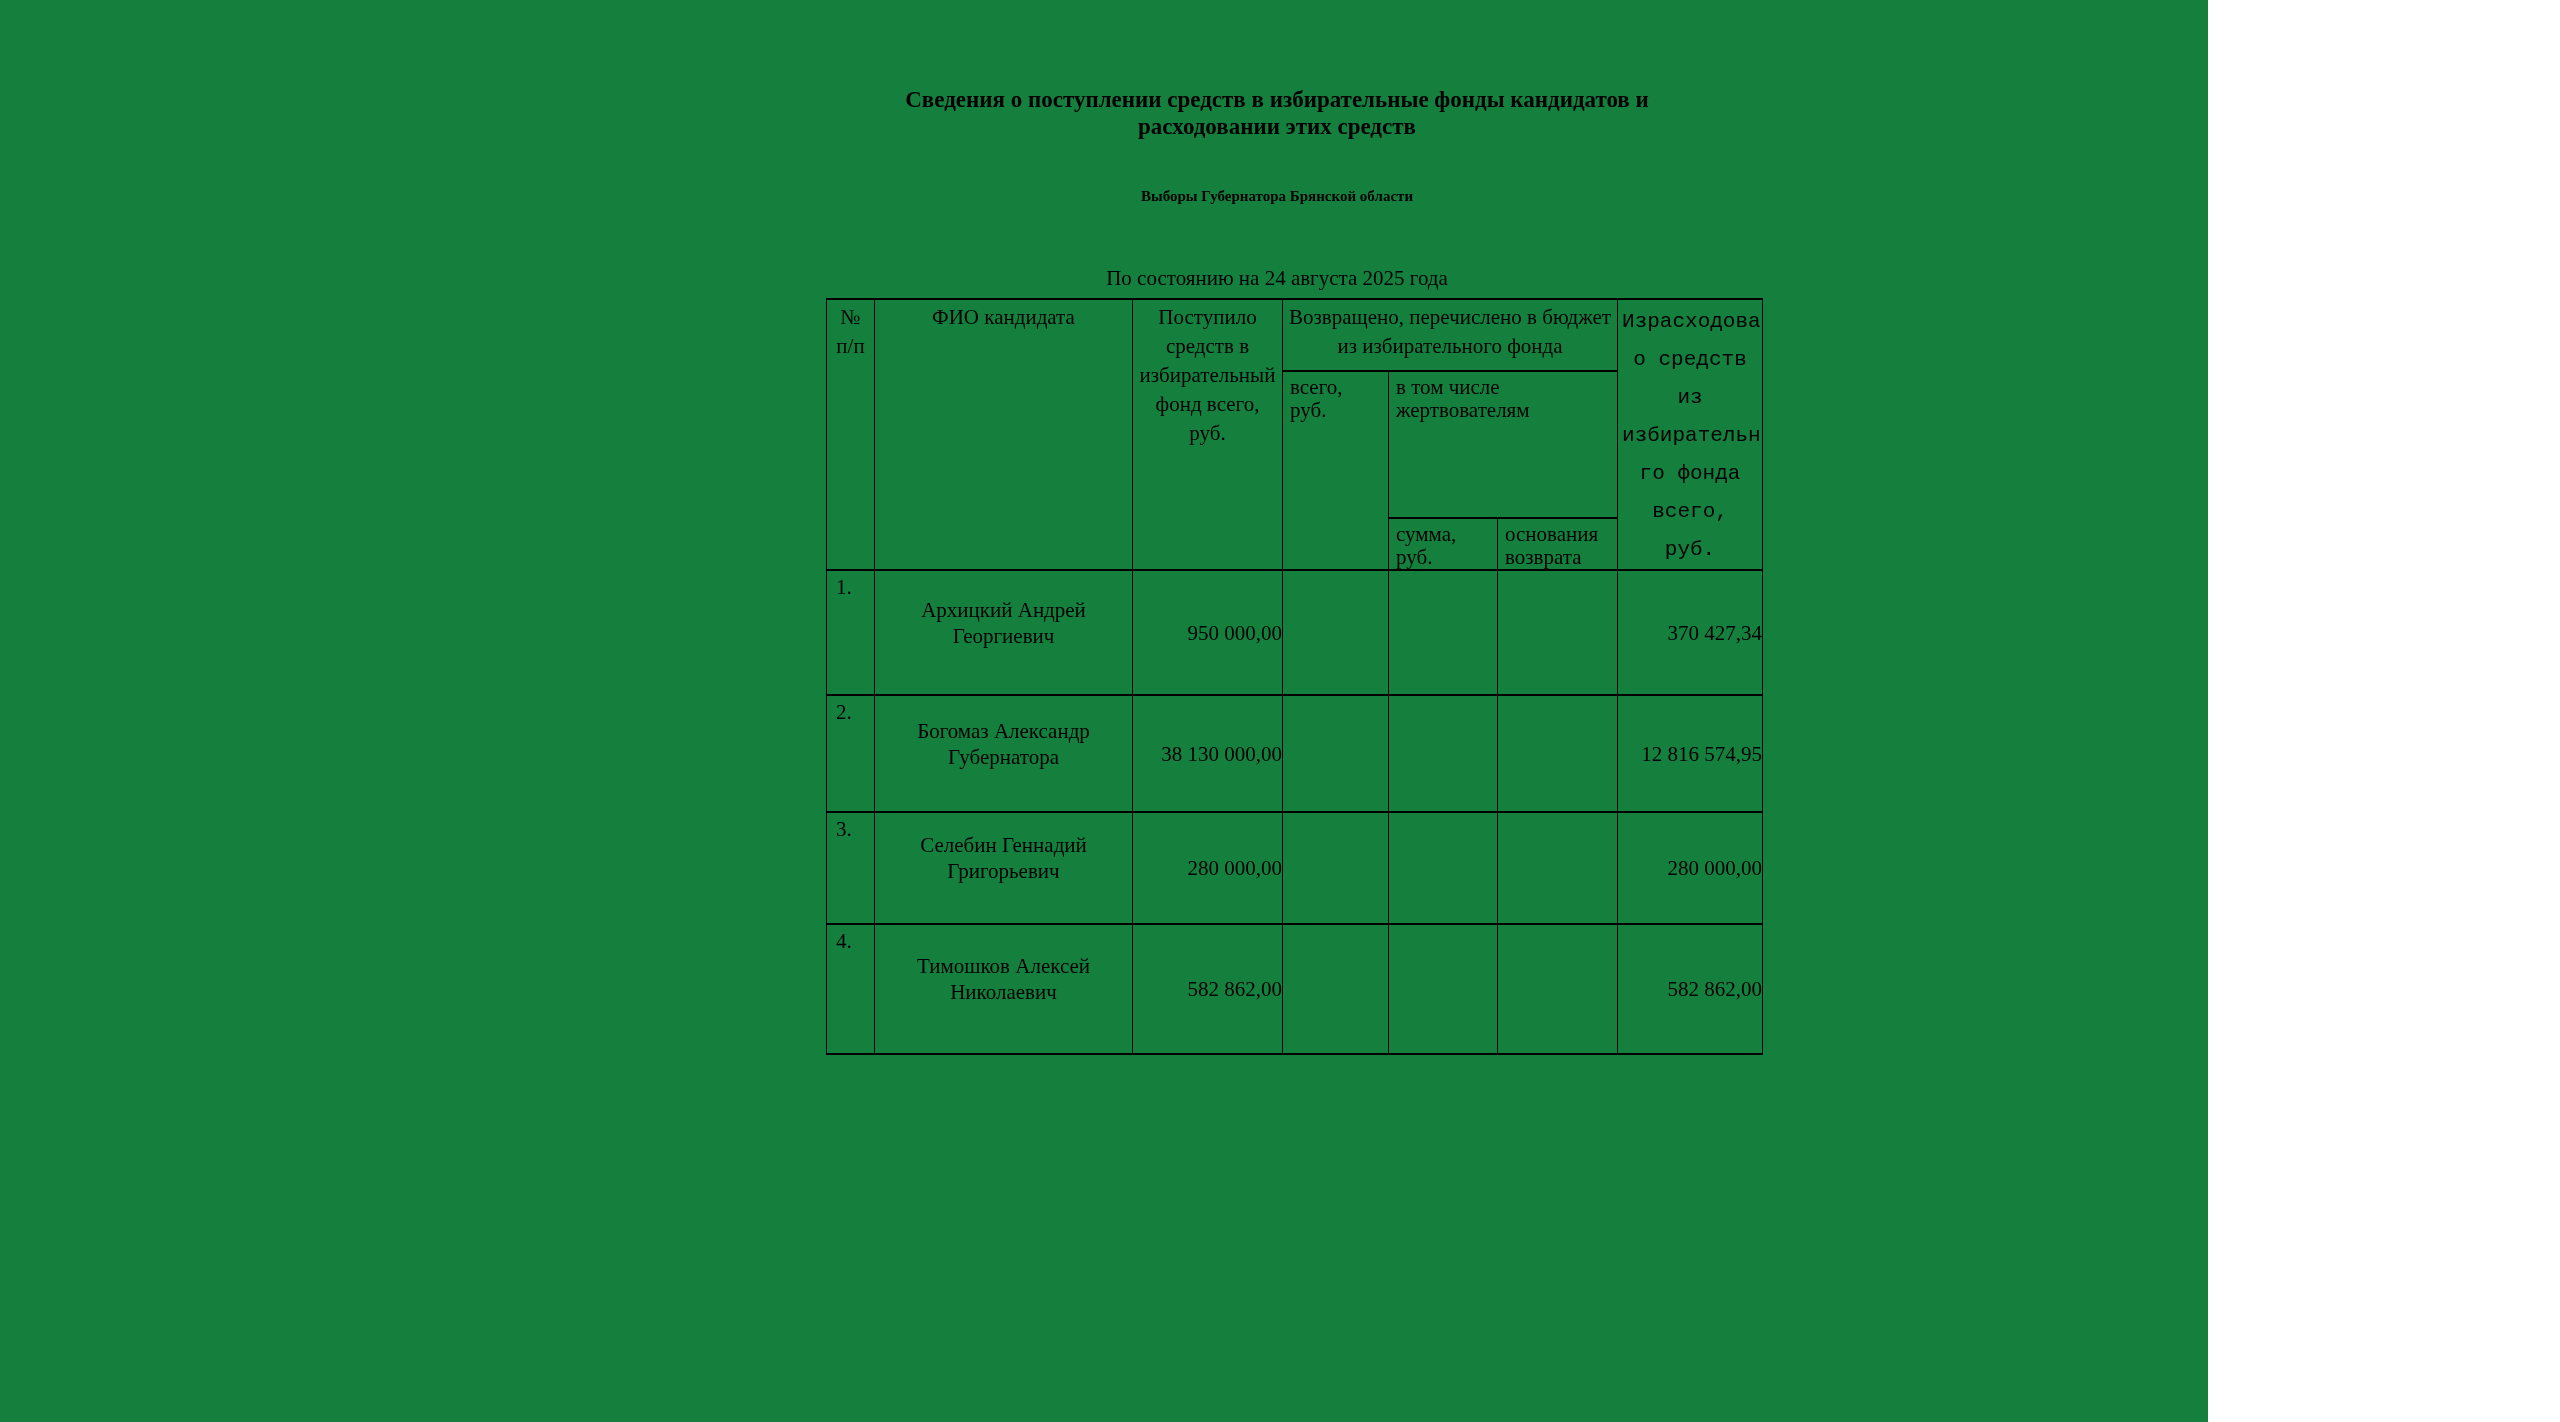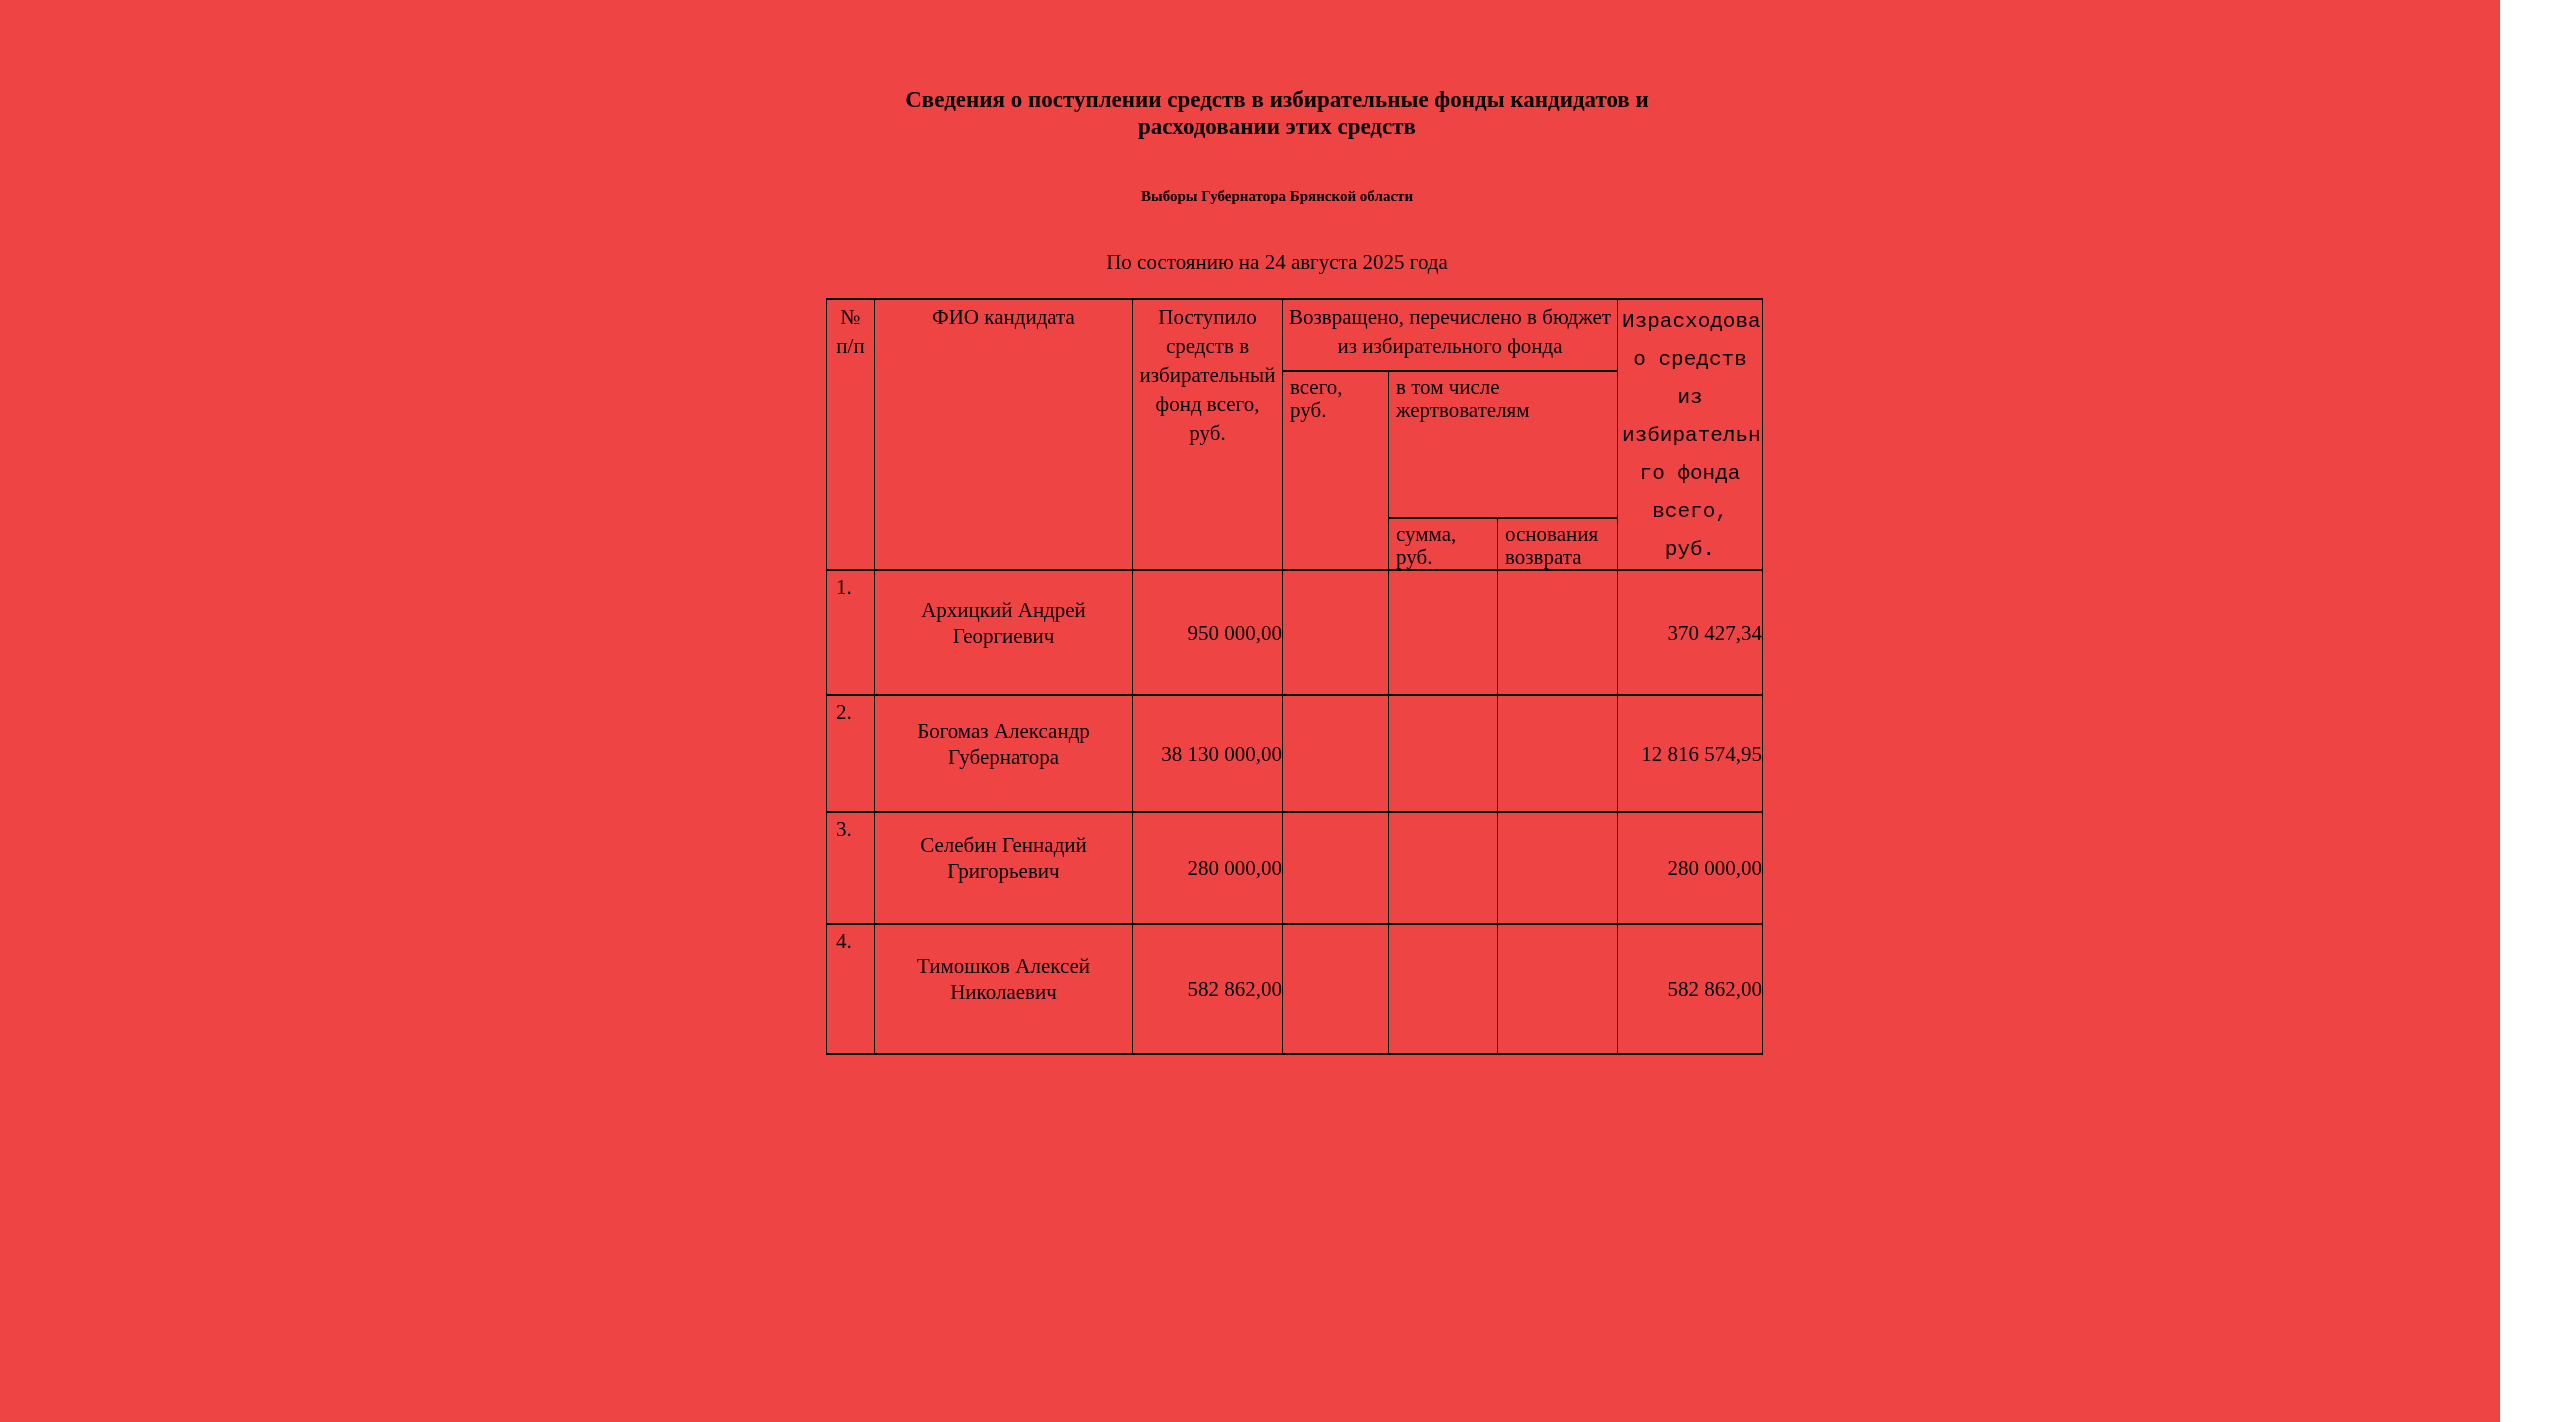--- a/index.html
+++ b/index.html
@@ -2,39 +2,39 @@
 <html><head>
 <meta charset="utf-8">
 <style>
   * { margin: 0; padding: 0; box-sizing: border-box; }
   html, body {
     width: 2560px; height: 1422px;
     background: #ffffff;
   }
   .canvas {
     position: relative;
-    width: 2500px; height: 1422px;
-    background: #ef4444;
+    width: 2208px; height: 1422px;
+    background: #15803d;
     font-family: "Liberation Serif", "DejaVu Serif", serif;
     color: #000000;
     overflow: hidden;
   }
   .doc-title {
     position: absolute; left: 792px; top: 86px; width: 970px;
     text-align: center; font-weight: bold;
     font-size: 23px; line-height: 27px;
     white-space: pre-line;
   }
   .doc-subtitle {
     position: absolute; left: 792px; top: 183px; width: 970px;
     text-align: center; font-weight: bold;
     font-size: 15px; line-height: 27px;
   }
   .doc-asof {
-    position: absolute; left: 792px; top: 250px; width: 970px;
+    position: absolute; left: 792px; top: 266px; width: 970px;
     text-align: center; font-size: 21px; line-height: 24px;
   }
   table.funds {
     position: absolute; left: 826px; top: 298px;
     width: 936px;
     border-collapse: collapse;
     table-layout: fixed;
   }
   .funds th, .funds td {
     border: 1px solid #000000;

